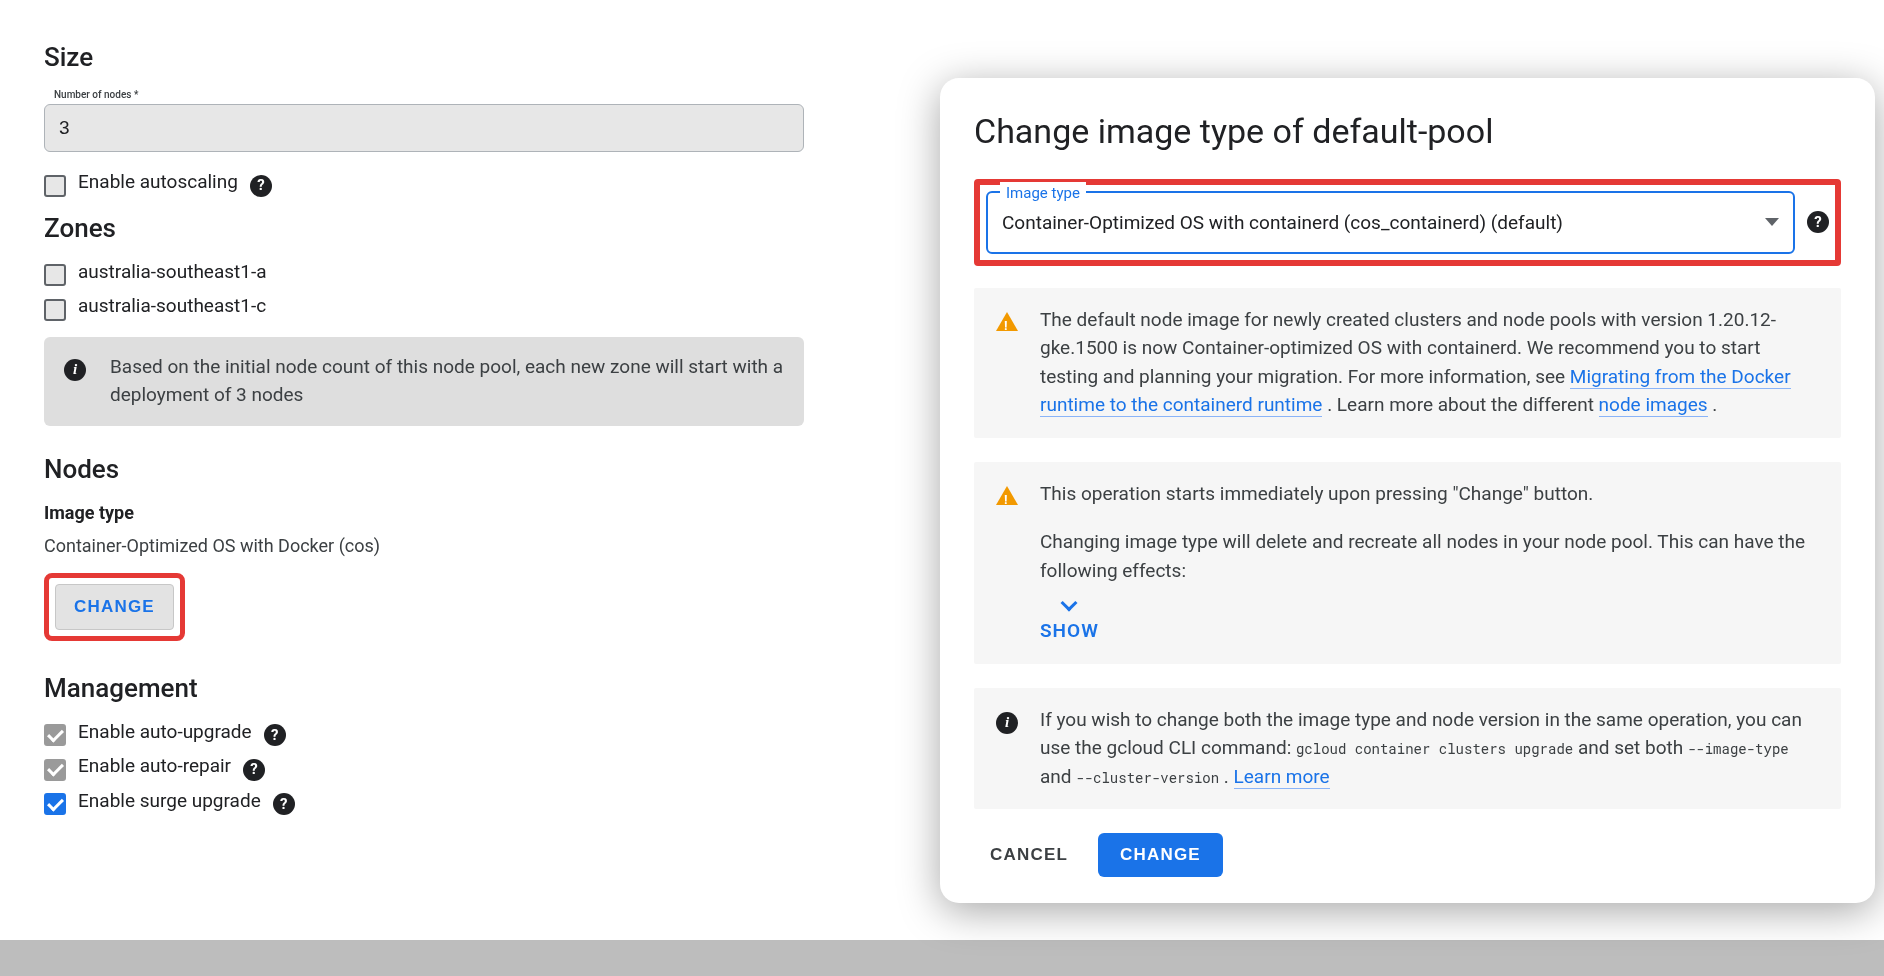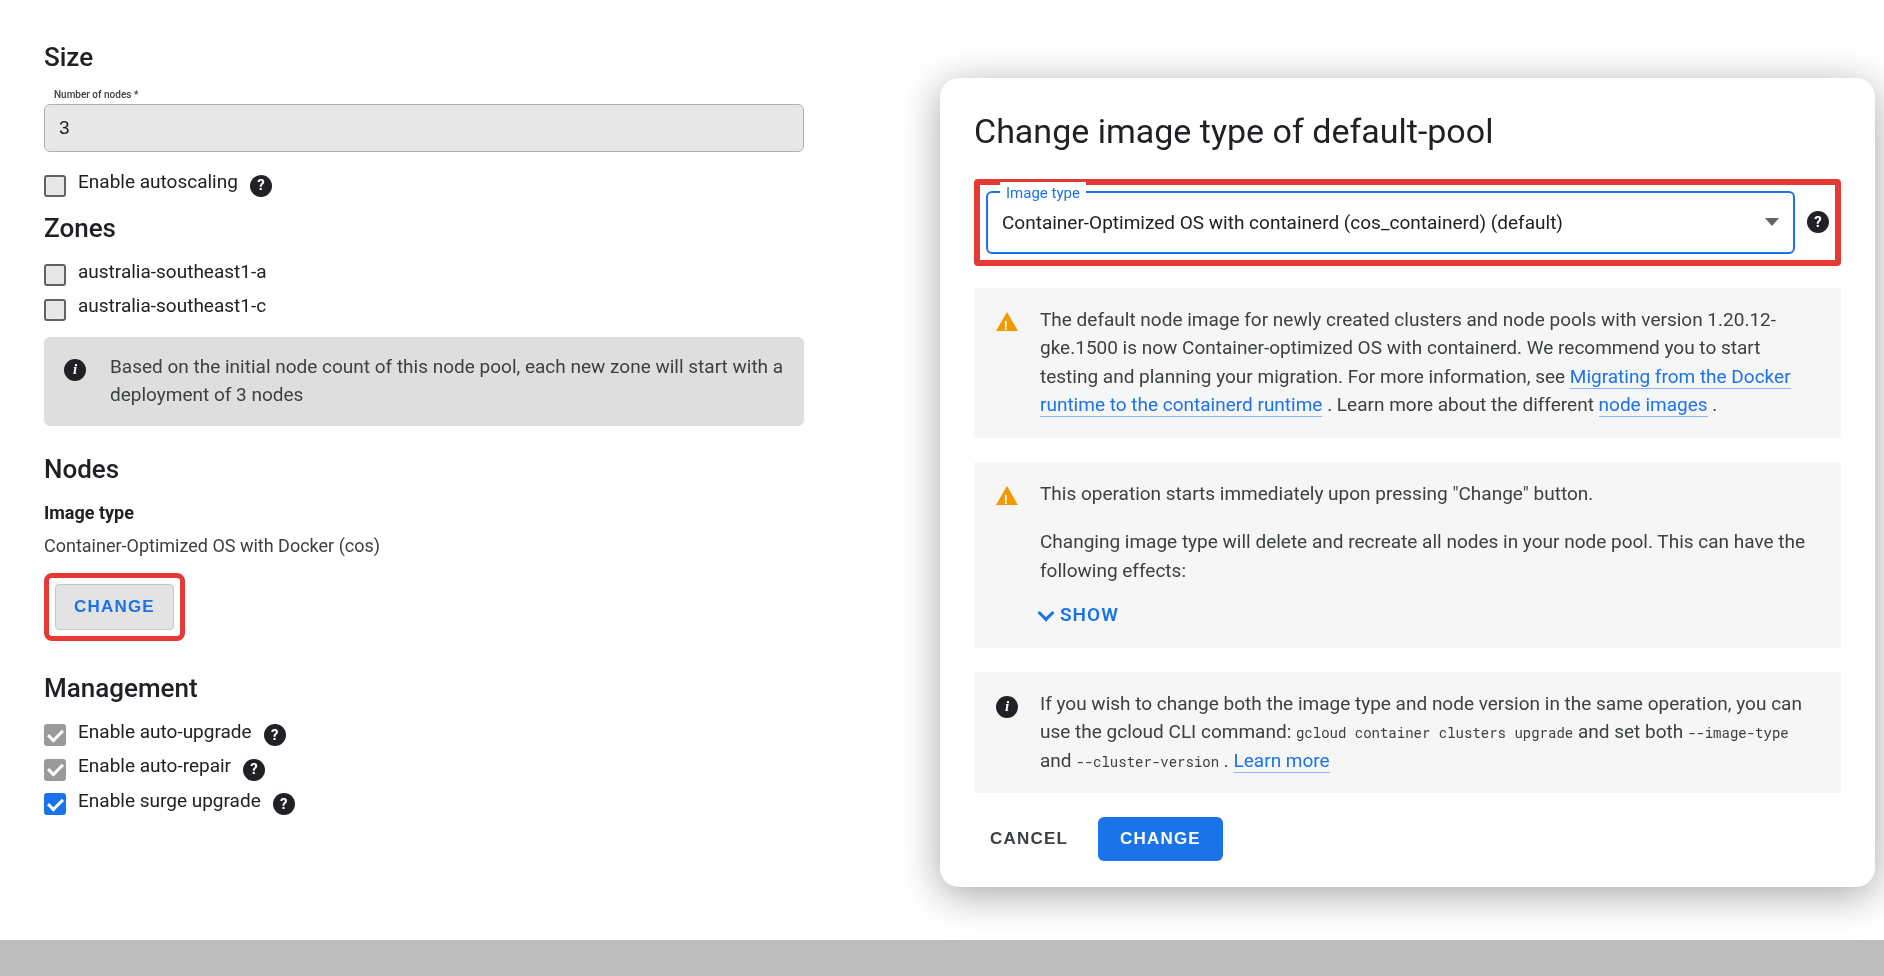--- a/index.html
+++ b/index.html
@@ -194,20 +194,21 @@
     content:"!";
     position:absolute;
     left:-3px; top:4px;
     color:#fff; font-size:13px; font-weight:700;
   }
   .link { color:#1a73e8; text-decoration:none; border-bottom:1px solid #8ab4f8; cursor:pointer; }
   .show-toggle {
     color:#1a73e8; font-weight:600; letter-spacing:1px;
     cursor:pointer; display:inline-flex; align-items:center; gap:8px;
     margin-top:16px;
+    flex-direction:column;
   }
   .chev-down {
     width:12px;height:12px;
     border:solid #1a73e8; border-width:0 3px 3px 0;
     transform: rotate(45deg); margin-top:-4px;
   }
   code.inline {
     font-family: "Roboto Mono", Menlo, monospace;
     font-size:14px;
     color:#3c4043;

